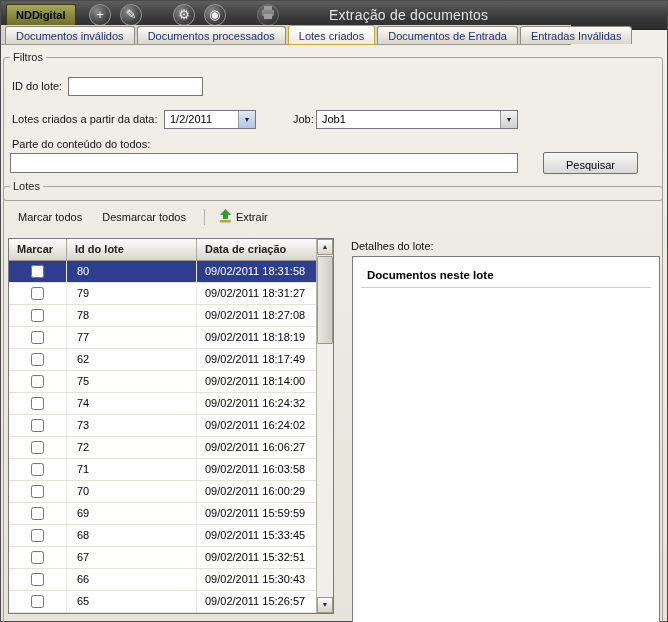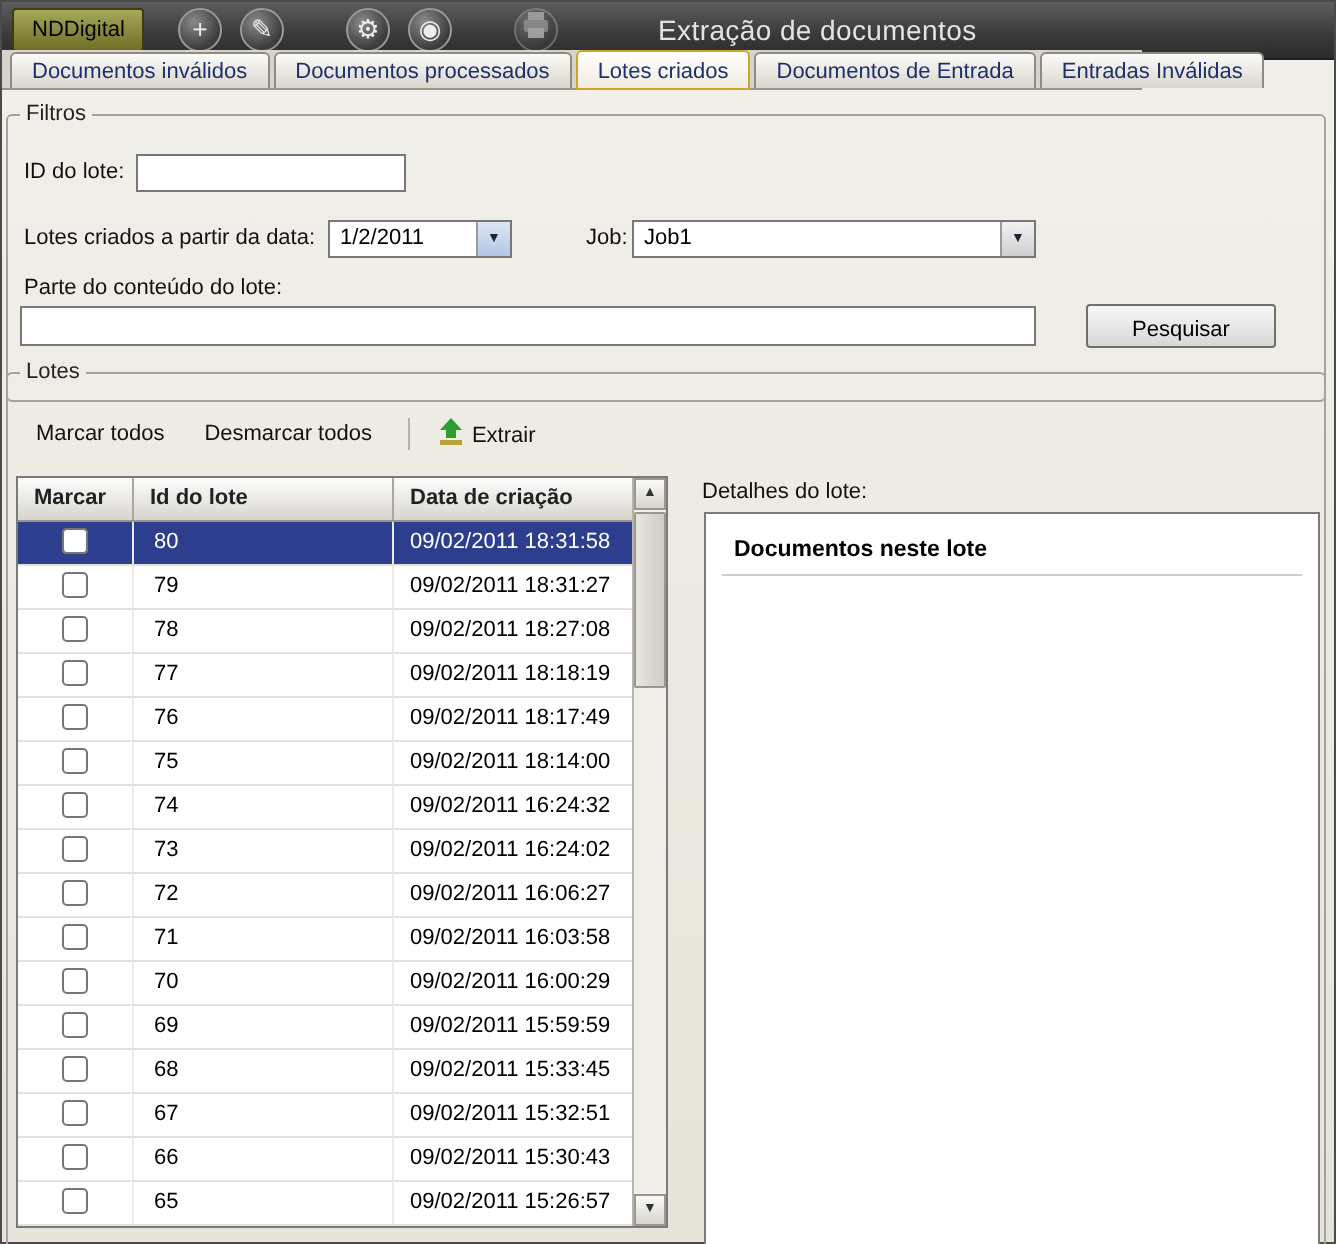--- a/index.html
+++ b/index.html
@@ -5,21 +5,21 @@
   * { box-sizing: border-box; margin: 0; padding: 0; }
   html,body { width:668px; height:622px; }
   body { font-family:"Liberation Sans", sans-serif; font-size:11px; background:#ece9e2; overflow:hidden; }
   .app { position:relative; width:668px; height:622px; border:1px solid #4a4a4a; background:linear-gradient(#f2f0ea,#e6e3da); }
 
   
   .toolbar { position:absolute; left:0; top:0; width:666px; height:29px;
              background:linear-gradient(#5d5d5d,#393939 60%,#2c2c2c); border-bottom:1px solid #1f1f1f; }
   .brand { position:absolute; left:5px; top:3px; height:22px; padding:4px 9px 0 9px;
            background:linear-gradient(#a8a859,#6e6e26); border:1px solid #3c3c10; border-radius:2px;
-           color:#000; font-weight:normal; font-size:11px; }
+           color:#000; font-weight:bold; font-size:11px; }
   .tb-icons { position:absolute; left:88px; top:3px; display:flex; align-items:center; }
   .tb-btn { width:22px; height:22px; border-radius:50%; margin-right:9px;
             background:radial-gradient(circle at 35% 30%, #8a8a8a, #3c3c3c 70%);
             border:1px solid #999; color:#eee; font-size:13px; line-height:20px; text-align:center; cursor:pointer; }
   .tb-btn.gap { margin-left:22px; }
   .tb-btn.disabled { opacity:.55; }
   .tb-title { position:absolute; left:328px; top:6px; font-size:14px; color:#e3e3e3; letter-spacing:.2px; }
 
   
   .tabstrip { position:absolute; left:0; top:24px; width:570px; height:20px;
@@ -130,21 +130,21 @@
       <span class="val">1/2/2011</span>
       <span class="arrow-btn">▼</span>
     </div>
 
     <span class="lbl" style="left:289px; top:50px;">Job:</span>
     <div class="combo" id="job-combobox">
       <span class="val">Job1</span>
       <span class="arrow-btn">▼</span>
     </div>
 
-    <span class="lbl" style="left:8px; top:75px;">Parte do conteúdo do lote:</span>
+    <span class="lbl" style="left:8px; top:75px;">Parte do conteúdo do todos:</span>
     <input class="txt" id="content-input" type="text" value="" style="">
 
     <button class="btn" id="search-button">Pesquisar</button>
   </fieldset>
 
   <fieldset id="lotes-group">
     <legend>Lotes</legend>
 
     <div class="lotes-actions">
       <span class="flat-btn">Marcar todos</span>
@@ -178,21 +178,21 @@
             <div class="cell c2">78</div>
             <div class="cell c3">09/02/2011 18:27:08</div>
           </div>
           <div class="trow">
             <div class="cell c1"><input type="checkbox" style=""></div>
             <div class="cell c2">77</div>
             <div class="cell c3">09/02/2011 18:18:19</div>
           </div>
           <div class="trow">
             <div class="cell c1"><input type="checkbox" style=""></div>
-            <div class="cell c2">76</div>
+            <div class="cell c2">62</div>
             <div class="cell c3">09/02/2011 18:17:49</div>
           </div>
           <div class="trow">
             <div class="cell c1"><input type="checkbox" style=""></div>
             <div class="cell c2">75</div>
             <div class="cell c3">09/02/2011 18:14:00</div>
           </div>
           <div class="trow">
             <div class="cell c1"><input type="checkbox" style=""></div>
             <div class="cell c2">74</div>

